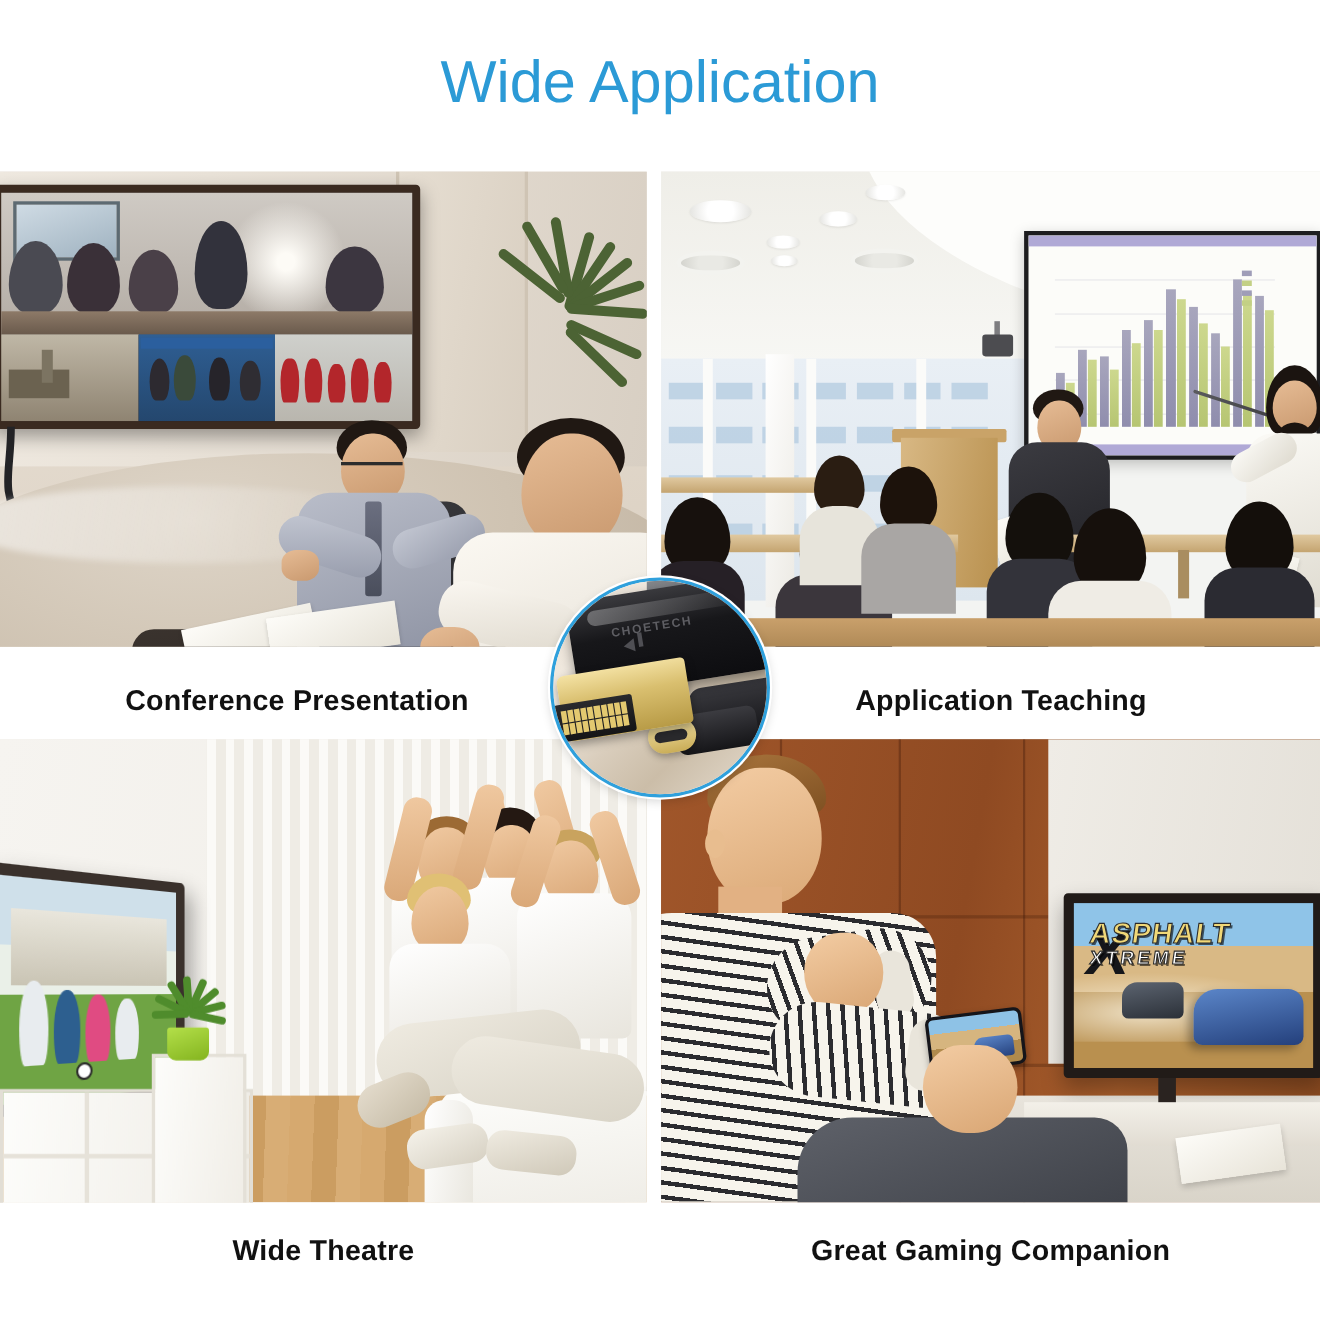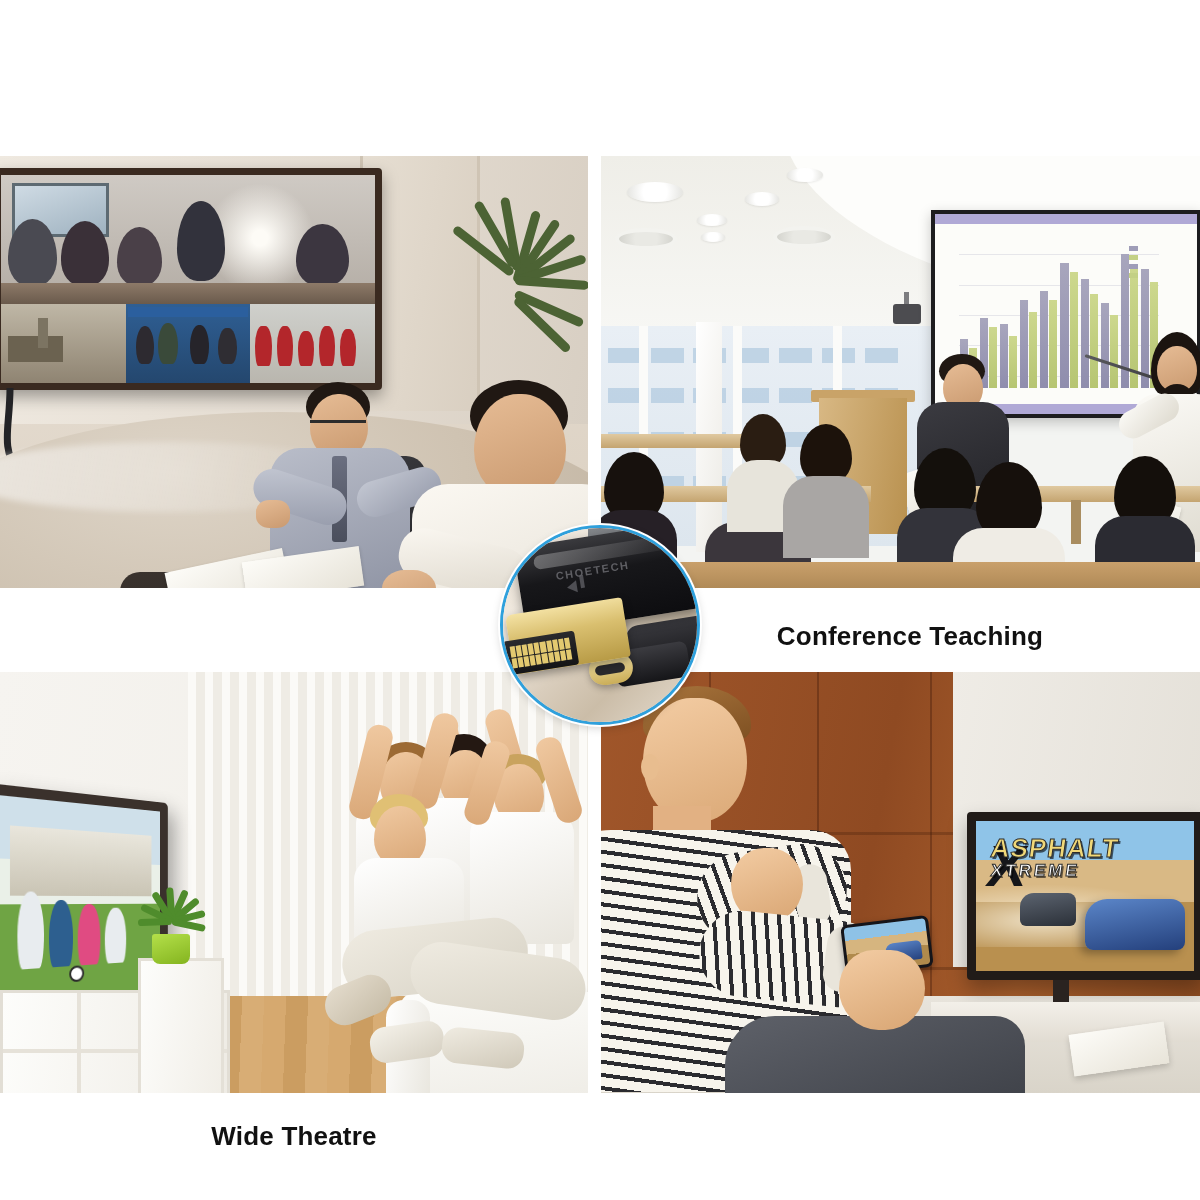--- a/index.html
+++ b/index.html
@@ -370,20 +370,21 @@
              border-radius:15px; transform:rotate(-9deg);
              box-shadow:0 3px 7px rgba(0,0,0,.3); }
   .uc-slot { position:absolute; left:92px; top:136px; width:30px; height:10px;
              background:#2a2a2d; border-radius:5px; transform:rotate(-9deg); }
 </style>
 </head>
 <body>
 
 <div id="page">
 
+  <div class="title">Wide Application</div>
 
   <div class="grid">
 
     <div class="cell cell-tl">
       <div class="p1">
         <div class="p1-wall"></div>
         <div class="p1-door"></div>
 
         <div class="p1-plant">
           <span class="leaf" style="transform:rotate(-74deg)"></span>
@@ -777,22 +778,24 @@
           <div class="g-phone">
             <div class="g-phonescr">
               <div class="g-phonecar"></div>
             </div>
           </div>
           <div class="g-hand2"></div>
         </div>
       </div>
     </div>
 
-    <div class="caption cap-tr">Conference Teaching</div>
+    <div class="caption cap-tl">Conference Presentation</div>
+    <div class="caption cap-tr">Application Teaching</div>
     <div class="caption cap-bl">Wide Theatre</div>
+    <div class="caption cap-br">Great Gaming Companion</div>
   </div>
 
   <div class="badge">
     <div class="badge-bg"></div>
     <div class="badge-bgdark"></div>
 
     <div class="uc-cable"></div>
     <div class="uc-body"></div>
     <div class="uc-gold"></div>
     <div class="uc-slot"></div>

